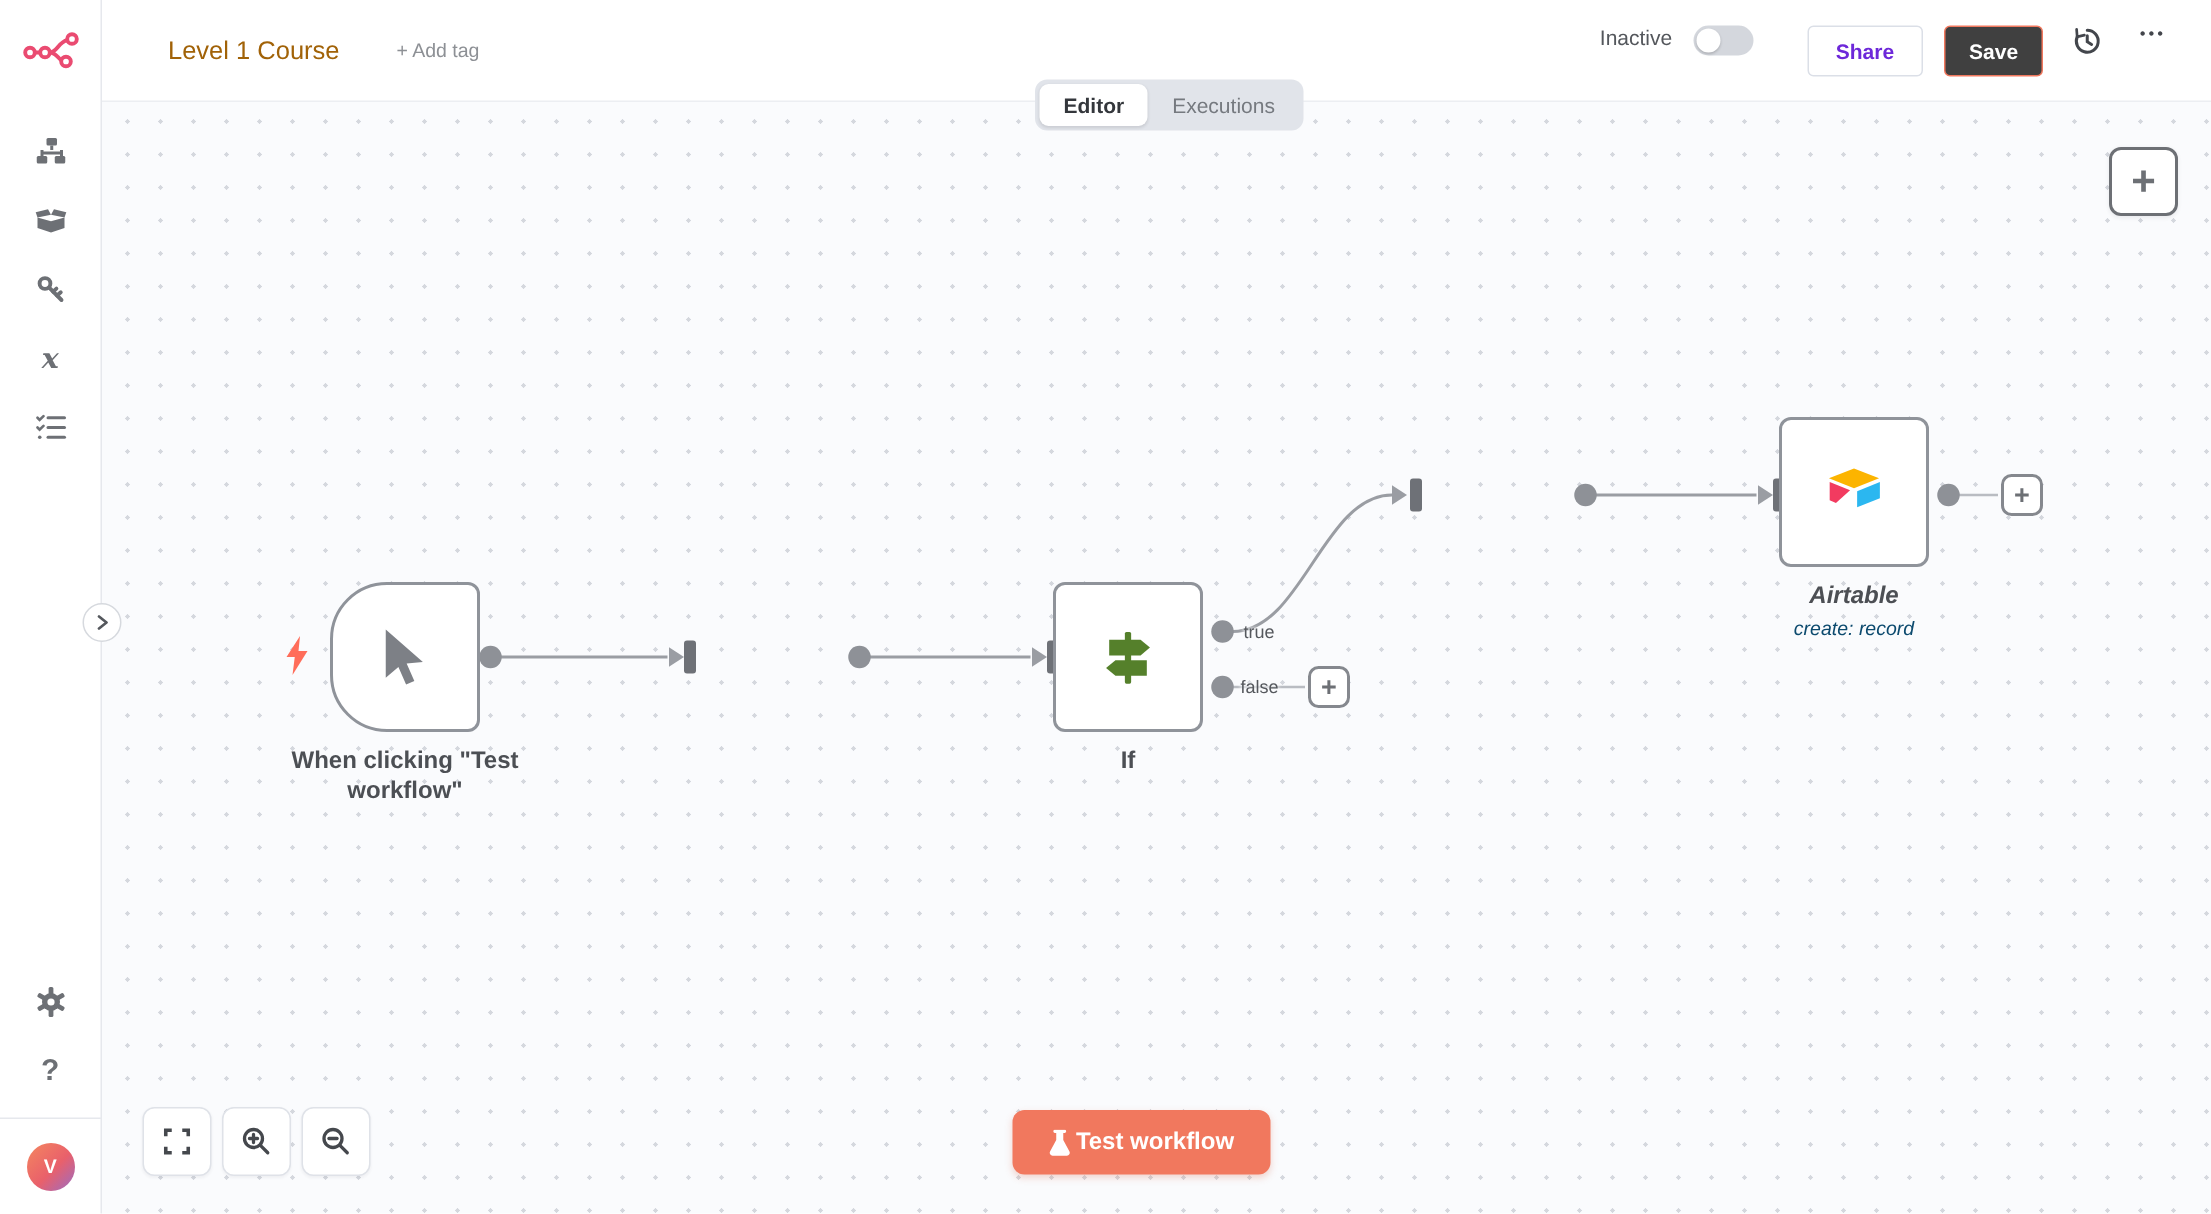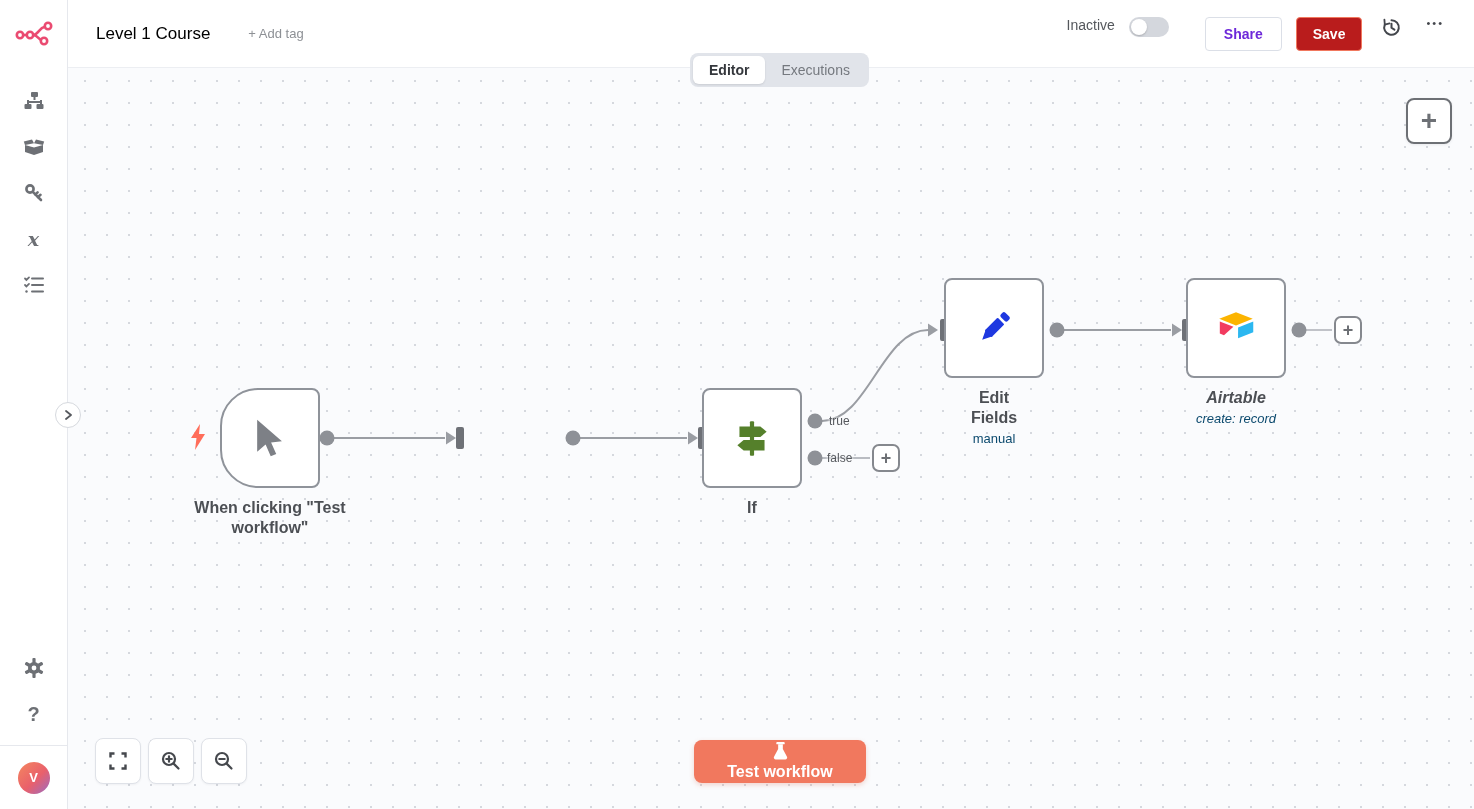--- a/index.html
+++ b/index.html
@@ -18,30 +18,30 @@
     display:flex; align-items:center; justify-content:center; margin-top:8px; }
   .avatar { width:32px; height:32px; border-radius:50%;
     background:linear-gradient(135deg,#f4875f 0%, #e9606b 55%, #9a6cc4 100%);
     color:#fff; font-size:13px; font-weight:bold; display:flex; align-items:center; justify-content:center; }
   .var-x { font-family:"DejaVu Serif", serif; font-style:italic; font-weight:bold; font-size:19px; }
   .help-q { font-size:20px; font-weight:bold; }
 
   
   .topbar { position:absolute; left:68px; top:0; right:0; height:68px; background:#fff;
     border-bottom:1px solid #eceef2; display:flex; align-items:center; z-index:20; }
-  .wf-title { margin-left:28px; font-size:17px; color:#000000; }
+  .wf-title { margin-left:44px; font-size:17px; color:#a16207; }
   .add-tag { margin-left:38px; font-size:13px; color:#8d9095; cursor:pointer; }
   .topbar-right { margin-left:auto; display:flex; align-items:flex-start; margin-right:24px; gap:14px; }
   .inactive-label { font-size:14px; color:#54575c; }
   .toggle { width:40px; height:20px; border-radius:10px; background:#d4d7dd; position:relative; cursor:pointer; margin-right:22px;}
   .toggle-knob { position:absolute; left:2px; top:2px; width:16px; height:16px; border-radius:50%; background:#fff;
     box-shadow:0 1px 2px rgba(0,0,0,.2); }
   .btn-share { padding:8px 18px; background:#fff; border:1px solid #dbdfe7; border-radius:4px;
     font-size:14px; font-weight:bold; color:#6d28d9; cursor:pointer; }
-  .btn-save { padding:8px 16px; background:#b91c1c; border:1px solid #f1785e; border-radius:4px;
+  .btn-save { padding:8px 16px; background:#404040; border:1px solid #f1785e; border-radius:4px;
     font-size:14px; font-weight:bold; color:#fff; cursor:pointer; }
   .hist-btn { width:30px; display:flex; justify-content:center; cursor:pointer; }
   .dots { font-size:11px; letter-spacing:2px; color:#43464c; cursor:pointer; padding:0 6px; }
 
   
   .tabs { position:absolute; left:690px; top:53px; z-index:25; background:#e1e4ea;
     border-radius:8px; padding:3px; display:flex; }
   .tab { padding:6px 16px; font-size:14px; border-radius:6px; cursor:pointer; color:#75797f; }
   .tab.active { background:#fff; color:#34373c; font-weight:bold; box-shadow:0 1px 2px rgba(40,40,50,.12); }
 
@@ -74,24 +74,24 @@
   .plus-lg { position:absolute; left:1338px; top:30px; width:46px; height:46px; background:#fff;
     border:2px solid #6d7075; border-radius:8px; color:#6d7075; font-size:28px; font-weight:bold;
     display:flex; align-items:center; justify-content:center; cursor:pointer; line-height:1;
     box-shadow:0 1px 3px rgba(40,40,50,.08); }
 
   .zoom-bar { position:absolute; left:27px; top:670px; display:flex; gap:7px; }
   .zoom-btn { width:46px; height:46px; background:#fff; border:1px solid #dfe2e8; border-radius:8px;
     display:flex; align-items:center; justify-content:center; cursor:pointer; color:#45484d;
     box-shadow:0 1px 2px rgba(40,40,50,.05); }
 
-  .test-btn { position:absolute; left:626px; top:672px; width:172px; height:43px;
+  .test-btn { position:absolute; left:607px; top:672px; width:172px; height:43px;
     background:#f1785e; border:none; border-radius:8px; color:#fff; font-size:16px; font-weight:bold;
     display:flex; align-items:center; justify-content:center; gap:3px; cursor:pointer;
-    font-family:"Liberation Sans", sans-serif; box-shadow:0 2px 5px rgba(216,100,70,.25);flex-direction:column; }
+    font-family:"Liberation Sans", sans-serif; box-shadow:0 2px 5px rgba(216,100,70,.25); }
 
   .panel-chevron { position:absolute; left:55px; top:402px; width:26px; height:26px; z-index:35;
     background:#fff; border:1px solid #d6d9de; border-radius:50%;
     display:flex; align-items:center; justify-content:center; cursor:pointer; }
 </style>
 </head>
 <body>
 
 <aside class="sidebar">
   <div class="logo-wrap">
@@ -252,33 +252,20 @@
     <svg width="46" height="46" viewBox="0 0 44 44" fill="#55802b">
       <rect x="20" y="6" width="4" height="33" rx="1"></rect>
       <path d="M10 11 H30 L36 16 L30 21 H10 Z"></path>
       <path d="M34 24 H14 L8 29 L14 34 H34 Z"></path>
     </svg>
     <div class="caption">
       <div class="lbl">If</div>
     </div>
   </div>
 
-  <div class="node" style="left:876px; top:210px;">
-    <svg width="46" height="46" viewBox="0 0 44 44">
-      <g fill="#1e38e0" transform="rotate(45 22 22)">
-        <path d="M22 38 L17.4 28.5 H26.6 Z"></path>
-        <rect x="17.4" y="12.5" width="9.2" height="17.5" rx="1"></rect>
-        <rect x="17.4" y="4" width="9.2" height="6" rx="2"></rect>
-      </g>
-    </svg>
-    <div class="caption">
-      <div class="lbl">Edit Fields</div>
-      <div class="sub">manual</div>
-    </div>
-  </div>
 
   <div class="node" style="left:1118px; top:210px;font-style:italic;">
     <svg width="46" height="46" viewBox="0 0 44 44">
       <path d="M22 7 L38 13.2 L22 19.6 L6 13.2 Z" fill="#fcb400"></path>
       <path d="M24 21.5 L38.5 15.7 V26 L24 31.8 Z" fill="#2bb7f0"></path>
       <path d="M6.5 15.7 L19.5 20.9 L10.5 29 L6.5 27.3 Z" fill="#f23b60"></path>
     </svg>
     <div class="caption">
       <div class="lbl">Airtable</div>
       <div class="sub">create: record</div>

